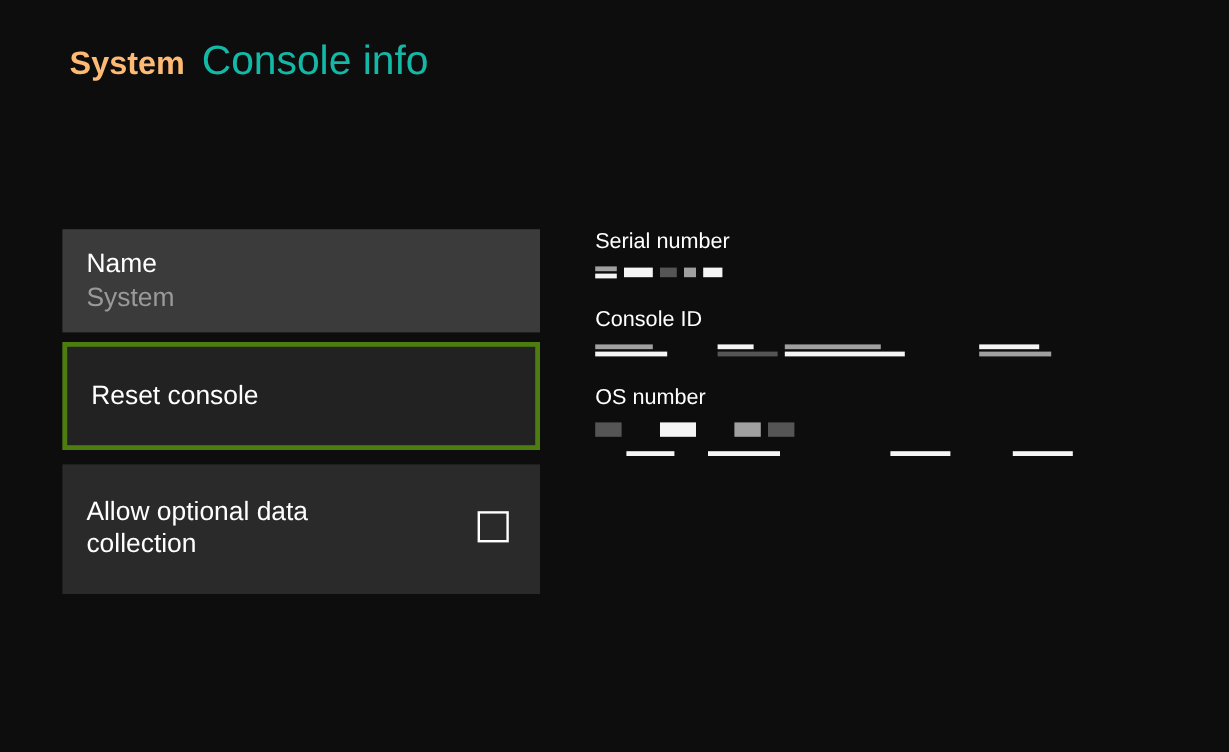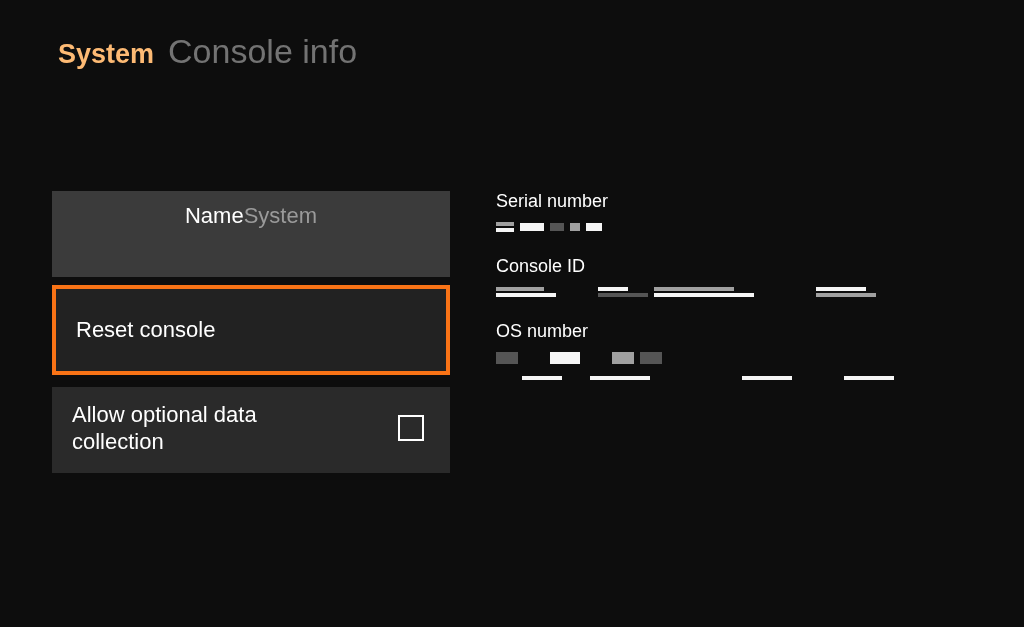--- a/index.html
+++ b/index.html
@@ -22,72 +22,72 @@
       gap: 14px;
     }
     .header-bold {
       font-size: 27px;
       font-weight: 700;
       color: #fdba74;
     }
     .header-light {
       font-size: 34px;
       font-weight: 300;
-      color: #737373;
+      color: #14b8a6;
     }
     .content {
       display: flex;
       margin-top: 120px;
       padding: 0 0 0 52px;
     }
     .left-panel {
       width: 398px;
       display: flex;
       flex-direction: column;
     }
     .tile {
       background: #2a2a2a;
       padding: 14px 20px;
       margin-bottom: 8px;
       display: flex;
-      flex-direction: row;
+      flex-direction: column;
       justify-content: center;
     }
     .tile-name {
       background: #3b3b3b;
       height: 86px;
       padding: 12px 20px;
     }
     .tile-name-label {
       font-size: 22px;
       font-weight: 400;
       color: #ffffff;
       margin-bottom: 2px;
     }
     .tile-name-value {
       font-size: 22px;
       font-weight: 400;
       color: #9a9a9a;
     }
     .tile-reset {
       height: 90px;
-      border: 4px solid #f97316;
+      border: 4px solid #4d7c0f;
       background: #222222;
       display: flex;
       align-items: center;
       padding: 0 20px;
       margin-bottom: 12px;
     }
     .tile-reset-label {
       font-size: 22px;
       font-weight: 400;
       color: #ffffff;
     }
     .tile-checkbox {
-      height: 86px;
+      height: 108px;
       background: #2a2a2a;
       display: flex;
       align-items: center;
       justify-content: space-between;
       padding: 0 26px 4px 20px;
     }
     .tile-checkbox-label {
       font-size: 22px;
       font-weight: 400;
       color: #ffffff;

